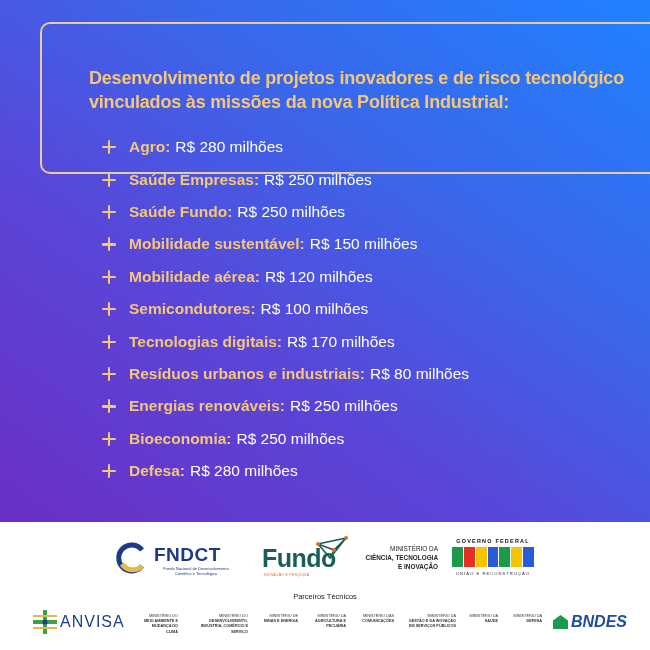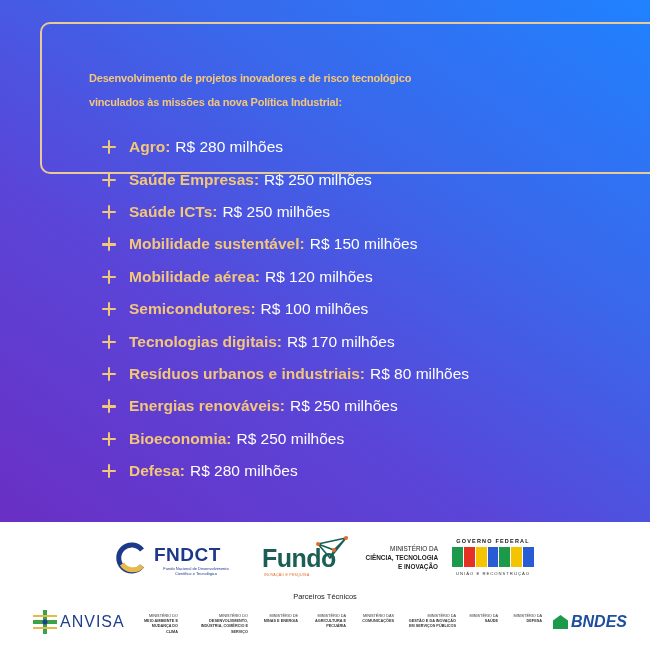--- a/index.html
+++ b/index.html
@@ -11,21 +11,21 @@
     background: linear-gradient(35deg, #6a2fc4 0%, #5a45d8 35%, #3b66ea 65%, #1f82ff 100%);
     overflow: hidden;
   }
   .frame {
     position: absolute; left: 40px; top: 22px; width: 640px; height: 152px;
     border: 2px solid #e7c99a; border-radius: 10px;
     border-right: none;
   }
   .headline {
     position: absolute; left: 89px; top: 66px; width: 540px;
-    color: #f3c77a; font-weight: bold; font-size: 11px; line-height: 24px;
+    color: #f3c77a; font-weight: bold; font-size: 18px; line-height: 24px;
     letter-spacing: -0.2px;
   }
   .items { position: absolute; left: 102px; top: 131px; list-style: none; }
   .item {
     display: flex; align-items: center; height: 32.4px;
     font-size: 15.5px; color: #ffffff;
   }
   .plus {
     width: 14px; height: 14px; position: relative; margin-right: 13px; flex: none;
   }
@@ -88,21 +88,21 @@
         <span class="label">Agro:</span>
         <span class="value">R$ 280 milhões</span>
       </li>
     <li class="item">
         <span class="plus"></span>
         <span class="label">Saúde Empresas:</span>
         <span class="value">R$ 250 milhões</span>
       </li>
     <li class="item">
         <span class="plus"></span>
-        <span class="label">Saúde ICTs:</span>
+        <span class="label">Saúde Fundo:</span>
         <span class="value">R$ 250 milhões</span>
       </li>
     <li class="item">
         <span class="plus"></span>
         <span class="label">Mobilidade sustentável:</span>
         <span class="value">R$ 150 milhões</span>
       </li>
     <li class="item">
         <span class="plus"></span>
         <span class="label">Mobilidade aérea:</span>

